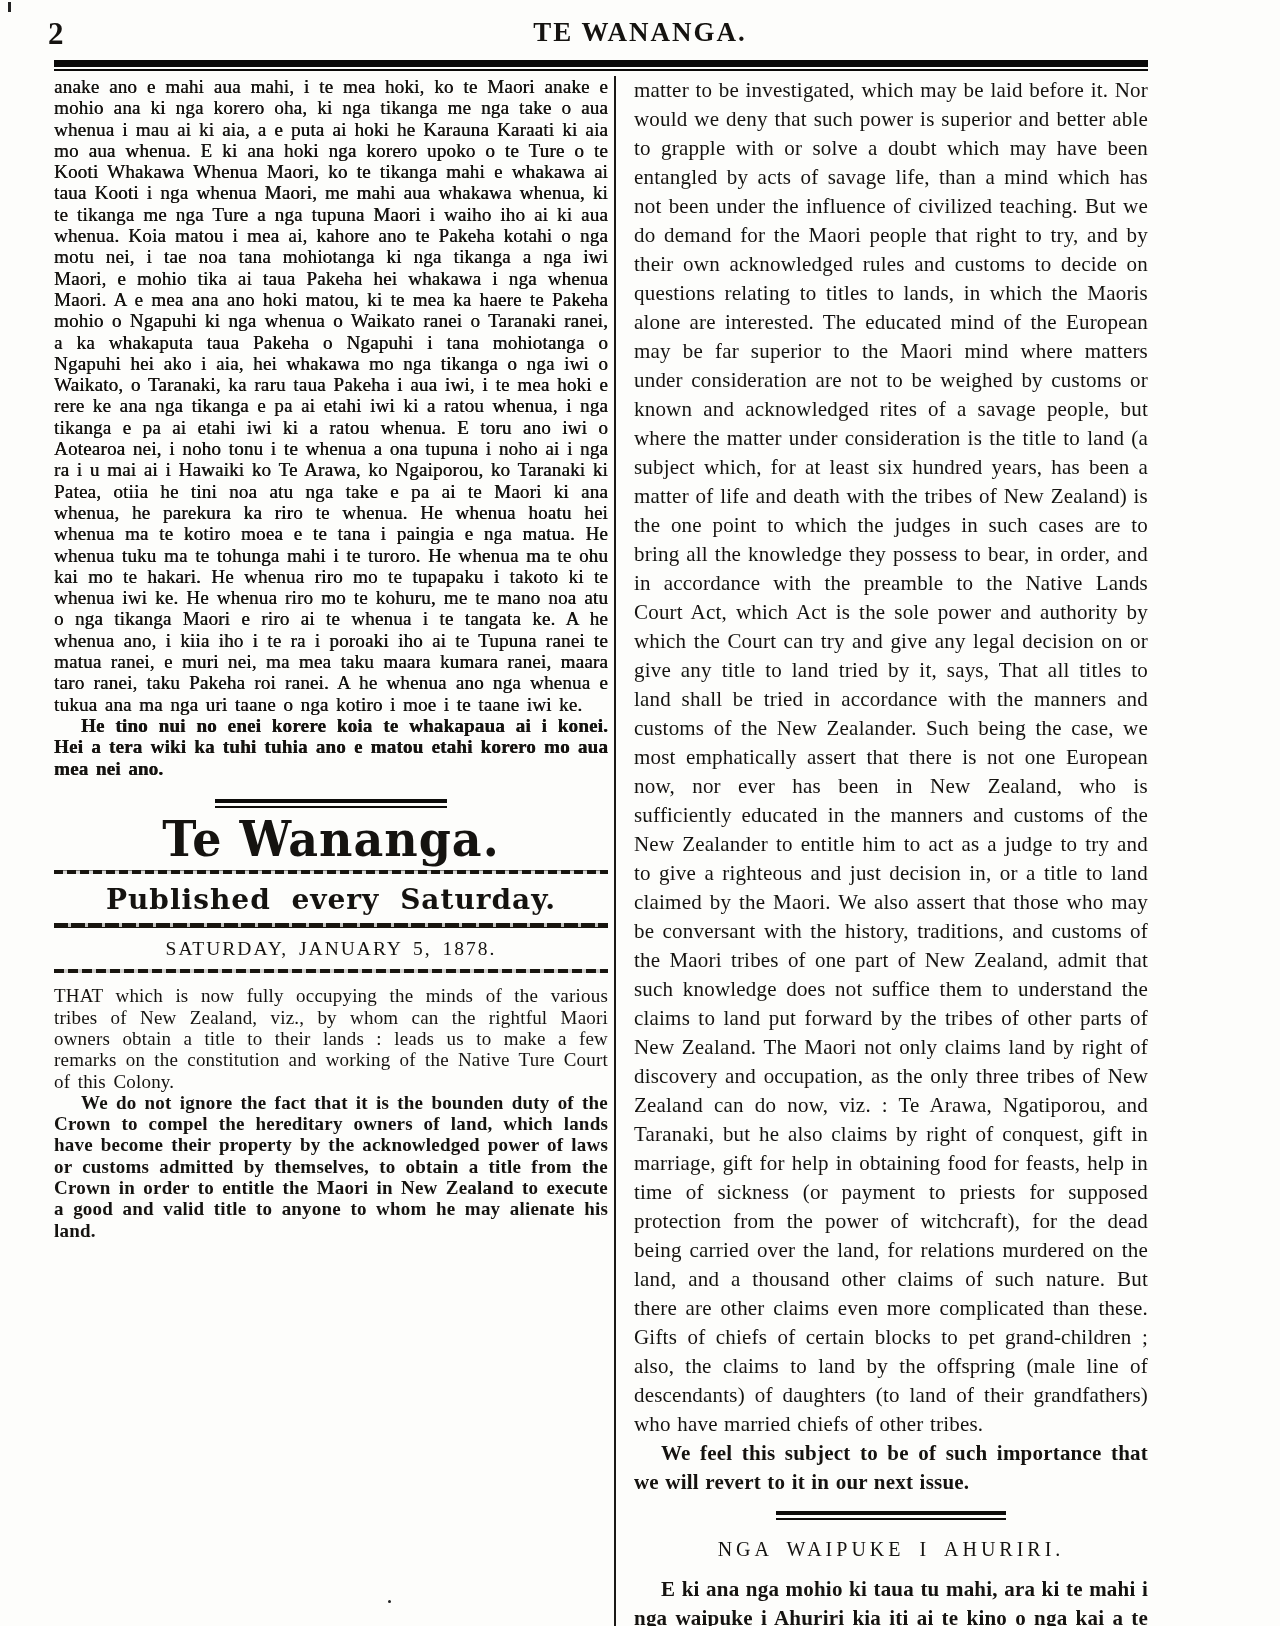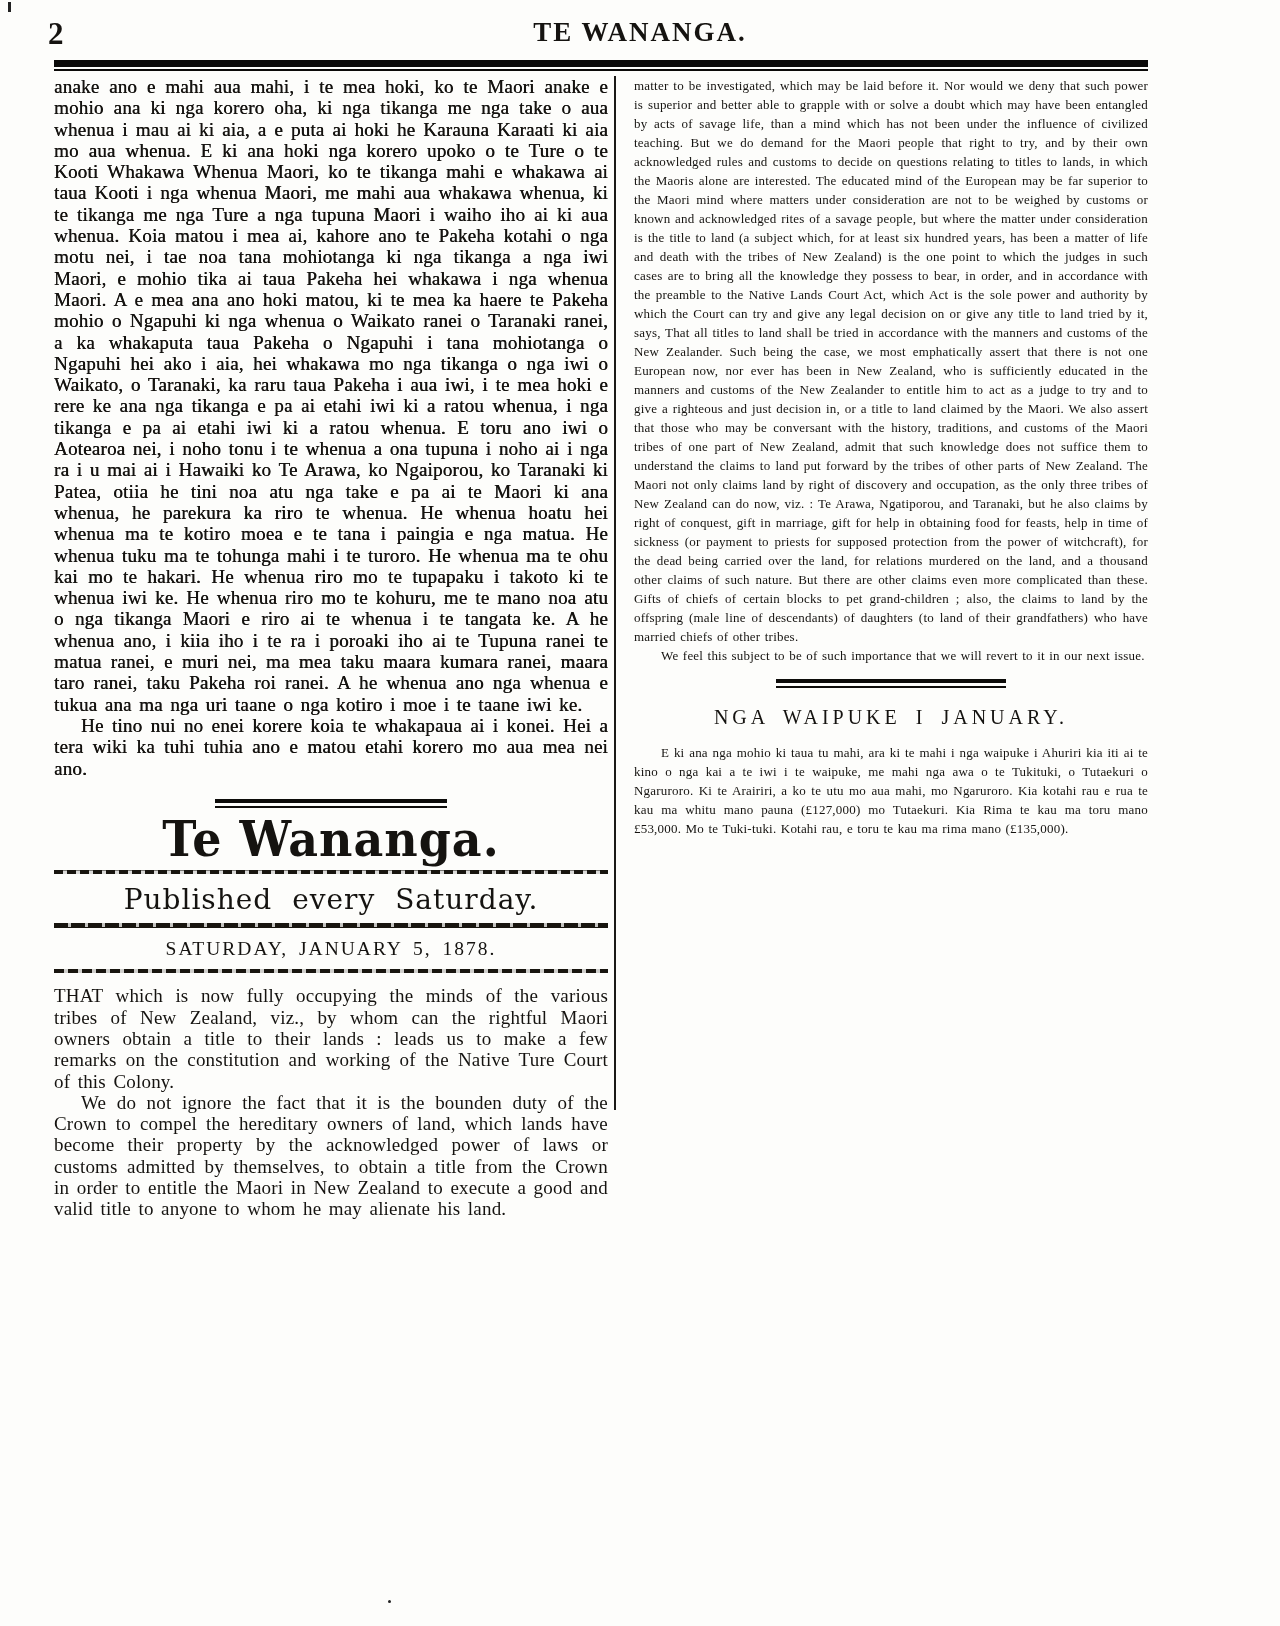--- a/index.html
+++ b/index.html
@@ -39,40 +39,40 @@
   .col-divider { width:2px; background:#1b1916; margin:0 0 110px 0; }
   .col-right { width:532px; padding-left:18px; }
   p.body-text {
     font-size:19px; line-height:21.3px;
     text-align:justify;
     word-spacing:2.5px; letter-spacing:0.2px;
   }
   .col-left p.maori {
     text-shadow:0.35px 0 0 currentColor; 
   }
-  .col-right p.body-text { font-size:13px; line-height:19px; word-spacing:1px; }
-  .indent { text-indent:27px; }
+  .col-right p.body-text { font-size:21px; line-height:29px; word-spacing:1px; }
+  .indent { text-indent:27px;font-weight:bold; }
   
   .paper-masthead { margin-top:20px; text-align:center; }
   .double-rule { width:232px; margin:0 auto; }
   .double-rule .r1 { height:4px; background:#0d0c0a; }
   .double-rule .r2 { height:2px; background:#0d0c0a; margin-top:3px; }
   .paper-masthead .paper-title {
     font-family:"DejaVu Serif", serif;
     font-size:46px; font-weight:bold; letter-spacing:1px;
     line-height:1.1; margin-top:6px;
     transform:scaleY(1.05);
   }
   .wavy {
     height:4px; margin-top:6px;
     background-image:repeating-linear-gradient(90deg,#18150f 0 9px, rgba(24,21,15,0.15) 9px 13px);
     border-top:1px solid rgba(24,21,15,0.5);
   }
   .published-line {
-    font-size:28px; font-weight:normal;
+    font-size:28px; font-weight:bold;
     word-spacing:10px; letter-spacing:1px;
     margin-top:9px;
     font-family:"DejaVu Serif", serif;
   }
   .wavy2 {
     height:5px; margin-top:7px;
     background-image:repeating-linear-gradient(90deg,#18150f 0 14px, rgba(24,21,15,0.25) 14px 17px);
     border-bottom:1px solid #18150f;
   }
   .dateline {
@@ -134,17 +134,17 @@
   <div class="col-divider"></div>
 
   <div class="col-right">
     <p class="body-text">matter to be investigated, which may be laid before it. Nor would we deny that such power is superior and better able to grapple with or solve a doubt which may have been entangled by acts of savage life, than a mind which has not been under the influence of civilized teaching. But we do demand for the Maori people that right to try, and by their own acknowledged rules and customs to decide on questions relating to titles to lands, in which the Maoris alone are interested. The educated mind of the European may be far superior to the Maori mind where matters under consideration are not to be weighed by customs or known and acknowledged rites of a savage people, but where the matter under consideration is the title to land (a subject which, for at least six hundred years, has been a matter of life and death with the tribes of New Zealand) is the one point to which the judges in such cases are to bring all the knowledge they possess to bear, in order, and in accordance with the preamble to the Native Lands Court Act, which Act is the sole power and authority by which the Court can try and give any legal decision on or give any title to land tried by it, says, That all titles to land shall be tried in accordance with the manners and customs of the New Zealander. Such being the case, we most emphatically assert that there is not one European now, nor ever has been in New Zealand, who is sufficiently educated in the manners and customs of the New Zealander to entitle him to act as a judge to try and to give a righteous and just decision in, or a title to land claimed by the Maori. We also assert that those who may be conversant with the history, traditions, and customs of the Maori tribes of one part of New Zealand, admit that such knowledge does not suffice them to understand the claims to land put forward by the tribes of other parts of New Zealand. The Maori not only claims land by right of discovery and occupation, as the only three tribes of New Zealand can do now, viz. : Te Arawa, Ngatiporou, and Taranaki, but he also claims by right of conquest, gift in marriage, gift for help in obtaining food for feasts, help in time of sickness (or payment to priests for supposed protection from the power of witchcraft), for the dead being carried over the land, for relations murdered on the land, and a thousand other claims of such nature. But there are other claims even more complicated than these. Gifts of chiefs of certain blocks to pet grand-children ; also, the claims to land by the offspring (male line of descendants) of daughters (to land of their grandfathers) who have married chiefs of other tribes.</p>
     <p class="body-text indent">We feel this subject to be of such importance that we will revert to it in our next issue.</p>
 
     <div class="article-divider">
       <div class="r1"></div>
         <div class="r2"></div>
     </div>
-    <div class="article-heading">NGA WAIPUKE I JANUARY.</div>
+    <div class="article-heading">NGA WAIPUKE I AHURIRI.</div>
     <p class="body-text indent">E ki ana nga mohio ki taua tu mahi, ara ki te mahi i nga waipuke i Ahuriri kia iti ai te kino o nga kai a te iwi i te waipuke, me mahi nga awa o te Tukituki, o Tutaekuri o Ngaruroro. Ki te Arairiri, a ko te utu mo aua mahi, mo Ngaruroro. Kia kotahi rau e rua te kau ma whitu mano pauna (£127,000) mo Tutaekuri. Kia Rima te kau ma toru mano £53,000. Mo te Tuki-tuki. Kotahi rau, e toru te kau ma rima mano (£135,000).</p>
   </div>
 
 </div>
 
 </body></html>

